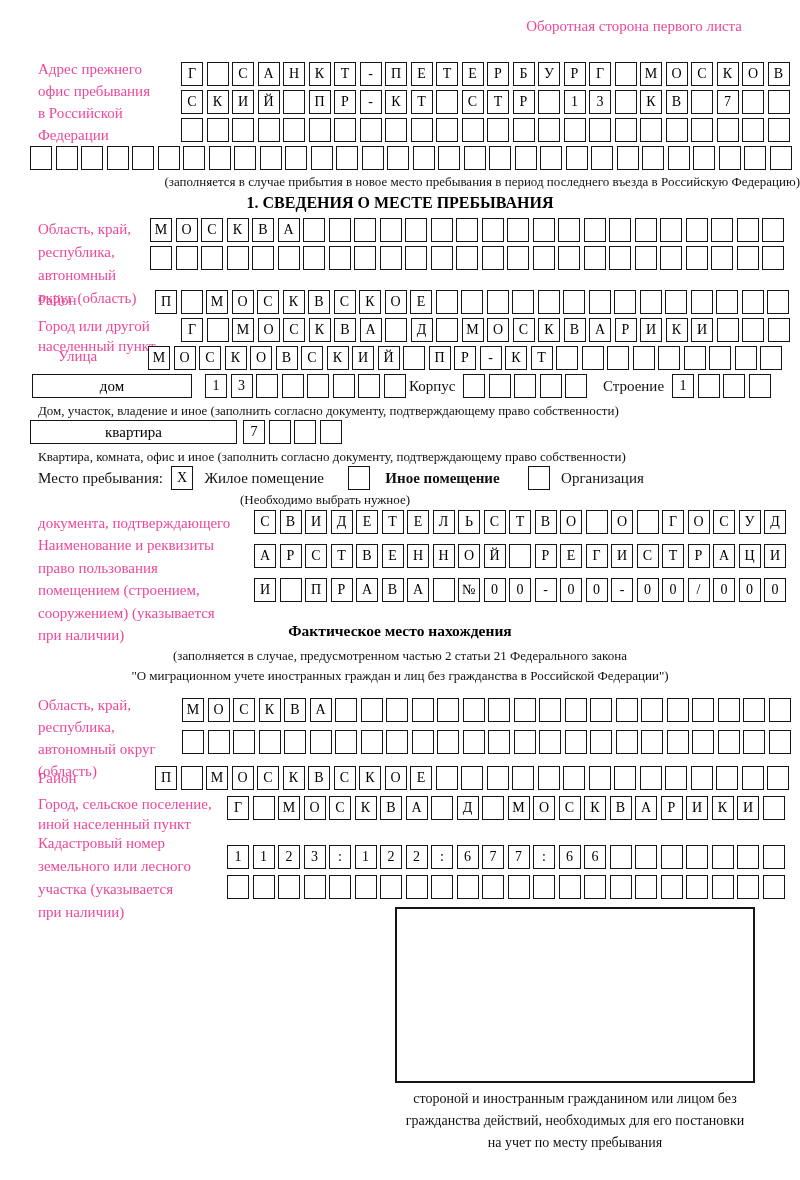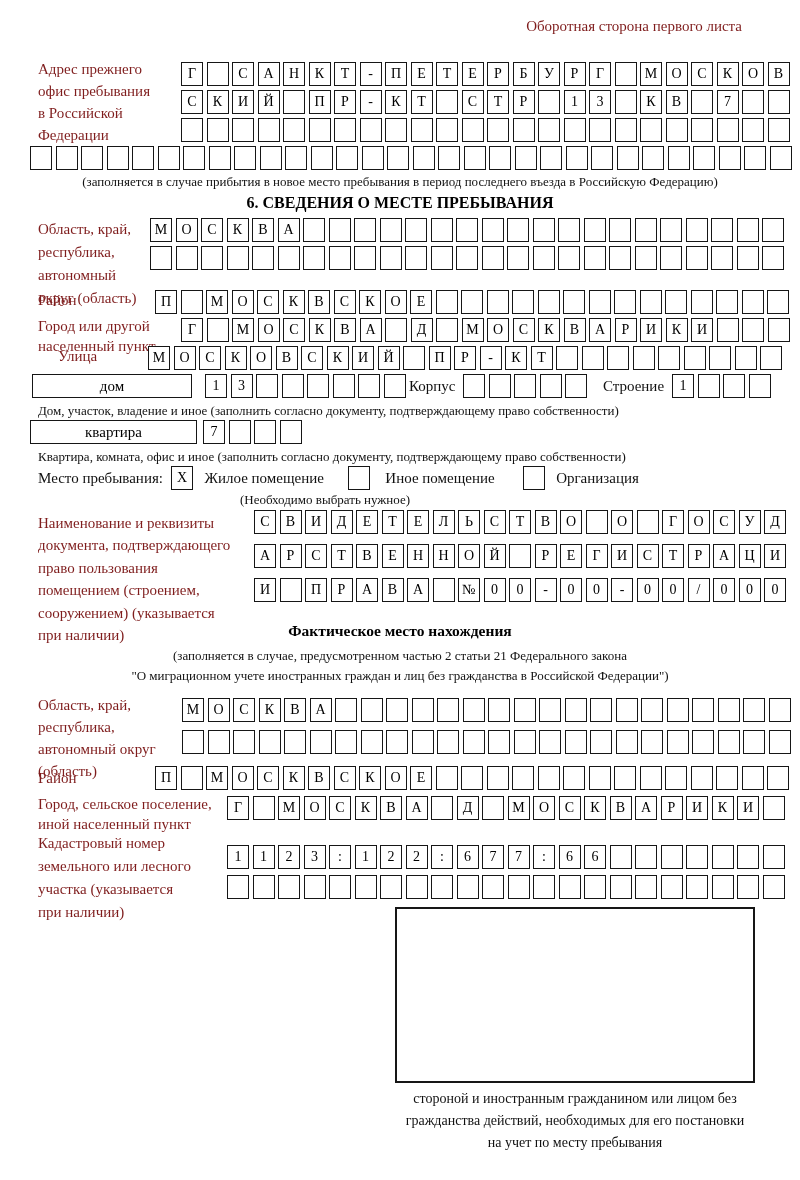--- a/index.html
+++ b/index.html
@@ -1,21 +1,21 @@
 <!DOCTYPE html>
 <html lang="ru"><head>
 <meta charset="utf-8">
 <style>
   html,body{margin:0;padding:0;background:#fff;}
   .page{
     position:relative;width:800px;height:1180px;background:#fff;color:#000;
     font-family:"Liberation Serif","DejaVu Serif",serif;overflow:hidden;
   }
   .abs{position:absolute;}
-  .lbl{font-size:15px;color:#7f1d1d;}
+  .lbl{font-size:15px;color:#ec4899;}
   .lbl-line{line-height:22px;white-space:nowrap;}
   .lh20 .lbl-line{line-height:20px;}
   .lh23 .lbl-line{line-height:23px;}
   .lh224 .lbl-line{line-height:22.4px;}
   .note{font-size:13px;color:#111;white-space:nowrap;}
   .center{left:0;width:800px;text-align:center;}
   .bold{font-weight:bold;}
   .cellrow{display:flex;align-items:flex-start;white-space:nowrap;}
   .cell{
     flex:0 0 auto;display:inline-flex;align-items:center;justify-content:center;
@@ -149,23 +149,23 @@
       <span class="cell"></span>
       <span class="cell"></span>
       <span class="cell"></span>
       <span class="cell"></span>
       <span class="cell"></span>
       <span class="cell"></span>
       <span class="cell"></span>
       <span class="cell"></span>
     </div>
 
-  <div class="abs note center" style="top:174px;">(заполняется в случае прибытия в новое место пребывания в период последнего въезда в Российскую Федерацию)</div>
-
-  <div class="abs center bold" style="top:194px;font-size:16px;">6. СВЕДЕНИЯ О МЕСТЕ ПРЕБЫВАНИЯ</div>
+  <div class="abs note center" style="top:174px;text-align:right;">(заполняется в случае прибытия в новое место пребывания в период последнего въезда в Российскую Федерацию)</div>
+
+  <div class="abs center bold" style="top:194px;font-size:16px;">1. СВЕДЕНИЯ О МЕСТЕ ПРЕБЫВАНИЯ</div>
 
   <div class="abs lbl lh23" style="left:38px;top:218px;">
       <div class="lbl-line">Область, край,</div>
       <div class="lbl-line">республика,</div>
       <div class="lbl-line">автономный</div>
       <div class="lbl-line">округ (область)</div>
     </div>
   <div class="abs cellrow" style="left:150px;top:218px;">
       <span class="cell">М</span>
       <span class="cell">О</span>
@@ -334,44 +334,44 @@
     <span class="cellrow">
         <span class="cell">1</span>
         <span class="cell"></span>
         <span class="cell"></span>
         <span class="cell"></span>
       </span>
   </div>
   <div class="abs note" style="left:38px;top:403px;">Дом, участок, владение и иное (заполнить согласно документу, подтверждающему право собственности)</div>
 
   <div class="abs cellrow" style="left:30px;top:420px;">
-    <span class="widebox" style="width:167px;margin-right:6px;">квартира</span>
+    <span class="widebox" style="width:207px;margin-right:6px;">квартира</span>
     <span class="cellrow">
         <span class="cell">7</span>
         <span class="cell"></span>
         <span class="cell"></span>
         <span class="cell"></span>
       </span>
   </div>
   <div class="abs note" style="left:38px;top:449px;">Квартира, комната, офис и иное (заполнить согласно документу, подтверждающему право собственности)</div>
 
   <div class="abs mesto-row" style="left:38px;top:466px;">
     <span class="inline-lbl">Место пребывания:</span>
     <span class="cell" style="margin-left:8px;">X</span>
     <span class="inline-lbl" style="margin-left:8px;">Жилое помещение</span>
     <span class="cell" style="margin-left:24px;"></span>
-    <span class="inline-lbl" style="margin-left:12px;">Иное помещение</span>
+    <span class="inline-lbl" style="margin-left:12px;font-weight:bold;">Иное помещение</span>
     <span class="cell" style="margin-left:28px;"></span>
     <span class="inline-lbl" style="margin-left:8px;">Организация</span>
   </div>
   <div class="abs note" style="left:240px;top:492px;">(Необходимо выбрать нужное)</div>
 
   <div class="abs lbl lh224" style="left:38px;top:512px;">
+      <div class="lbl-line">документа, подтверждающего</div>
       <div class="lbl-line">Наименование и реквизиты</div>
-      <div class="lbl-line">документа, подтверждающего</div>
       <div class="lbl-line">право пользования</div>
       <div class="lbl-line">помещением (строением,</div>
       <div class="lbl-line">сооружением) (указывается</div>
       <div class="lbl-line">при наличии)</div>
     </div>
   <div class="abs cellrow" style="left:254px;top:510px;">
       <span class="cell">С</span>
       <span class="cell">В</span>
       <span class="cell">И</span>
       <span class="cell">Д</span>

